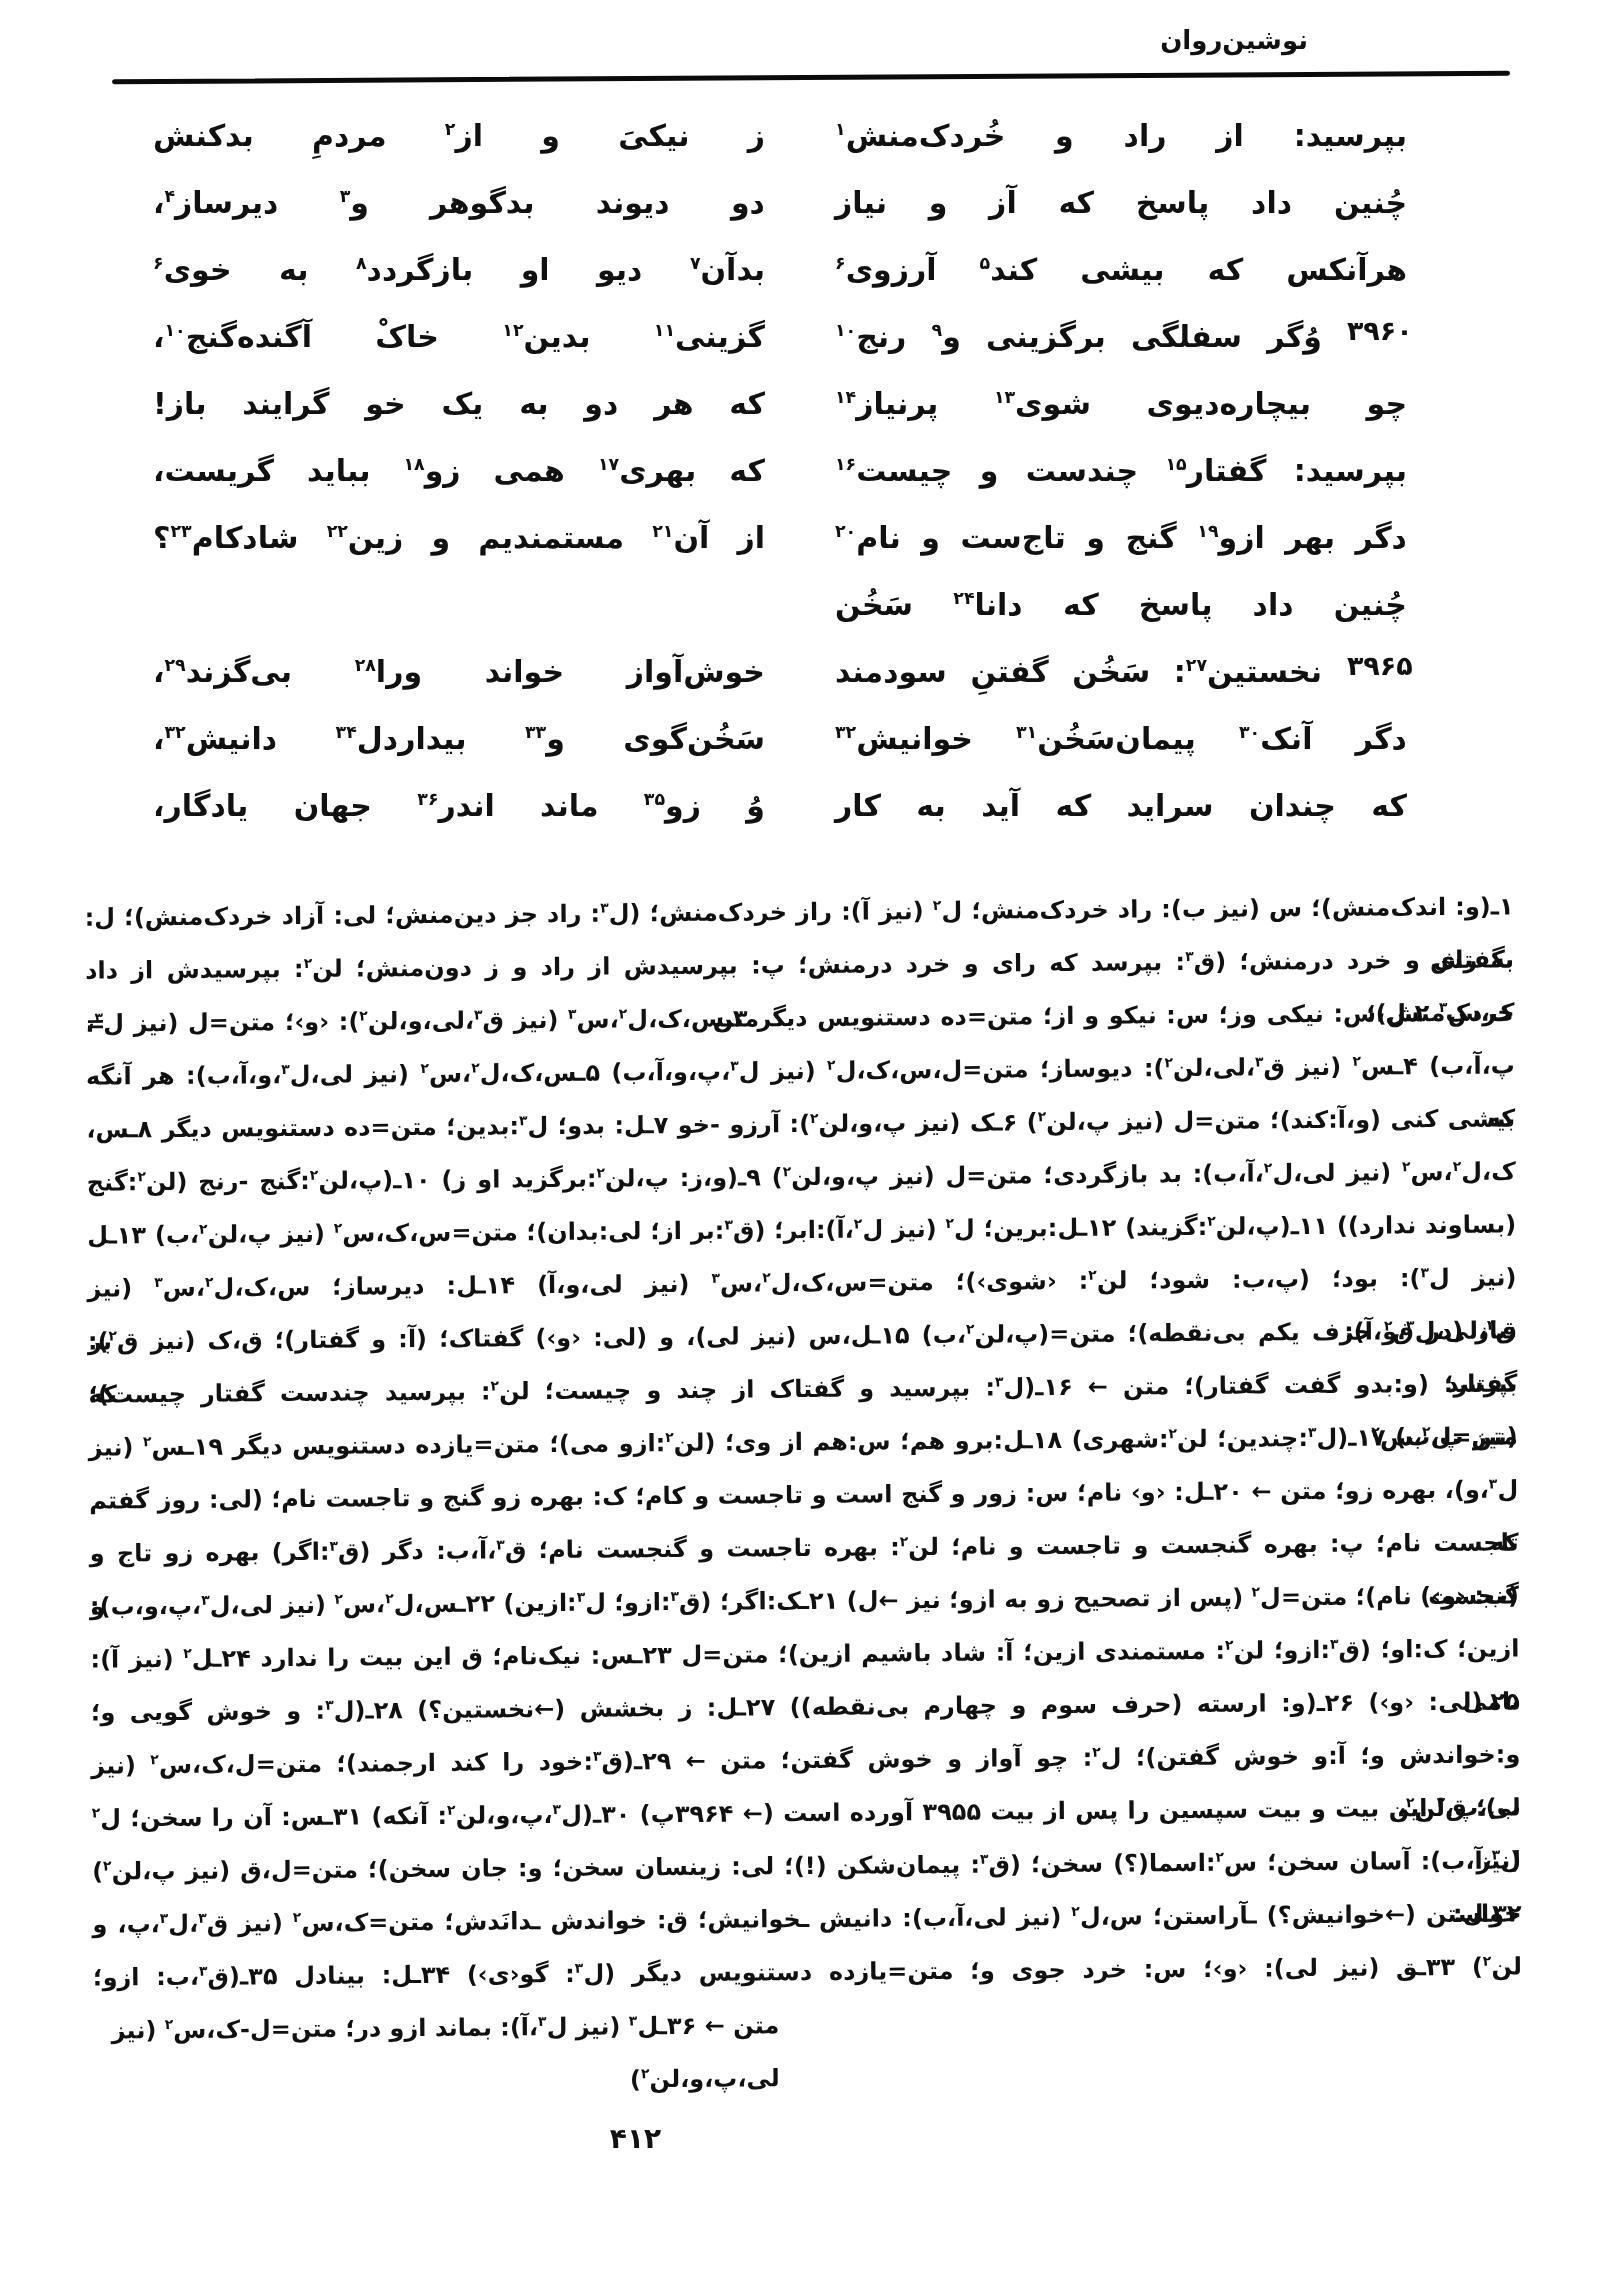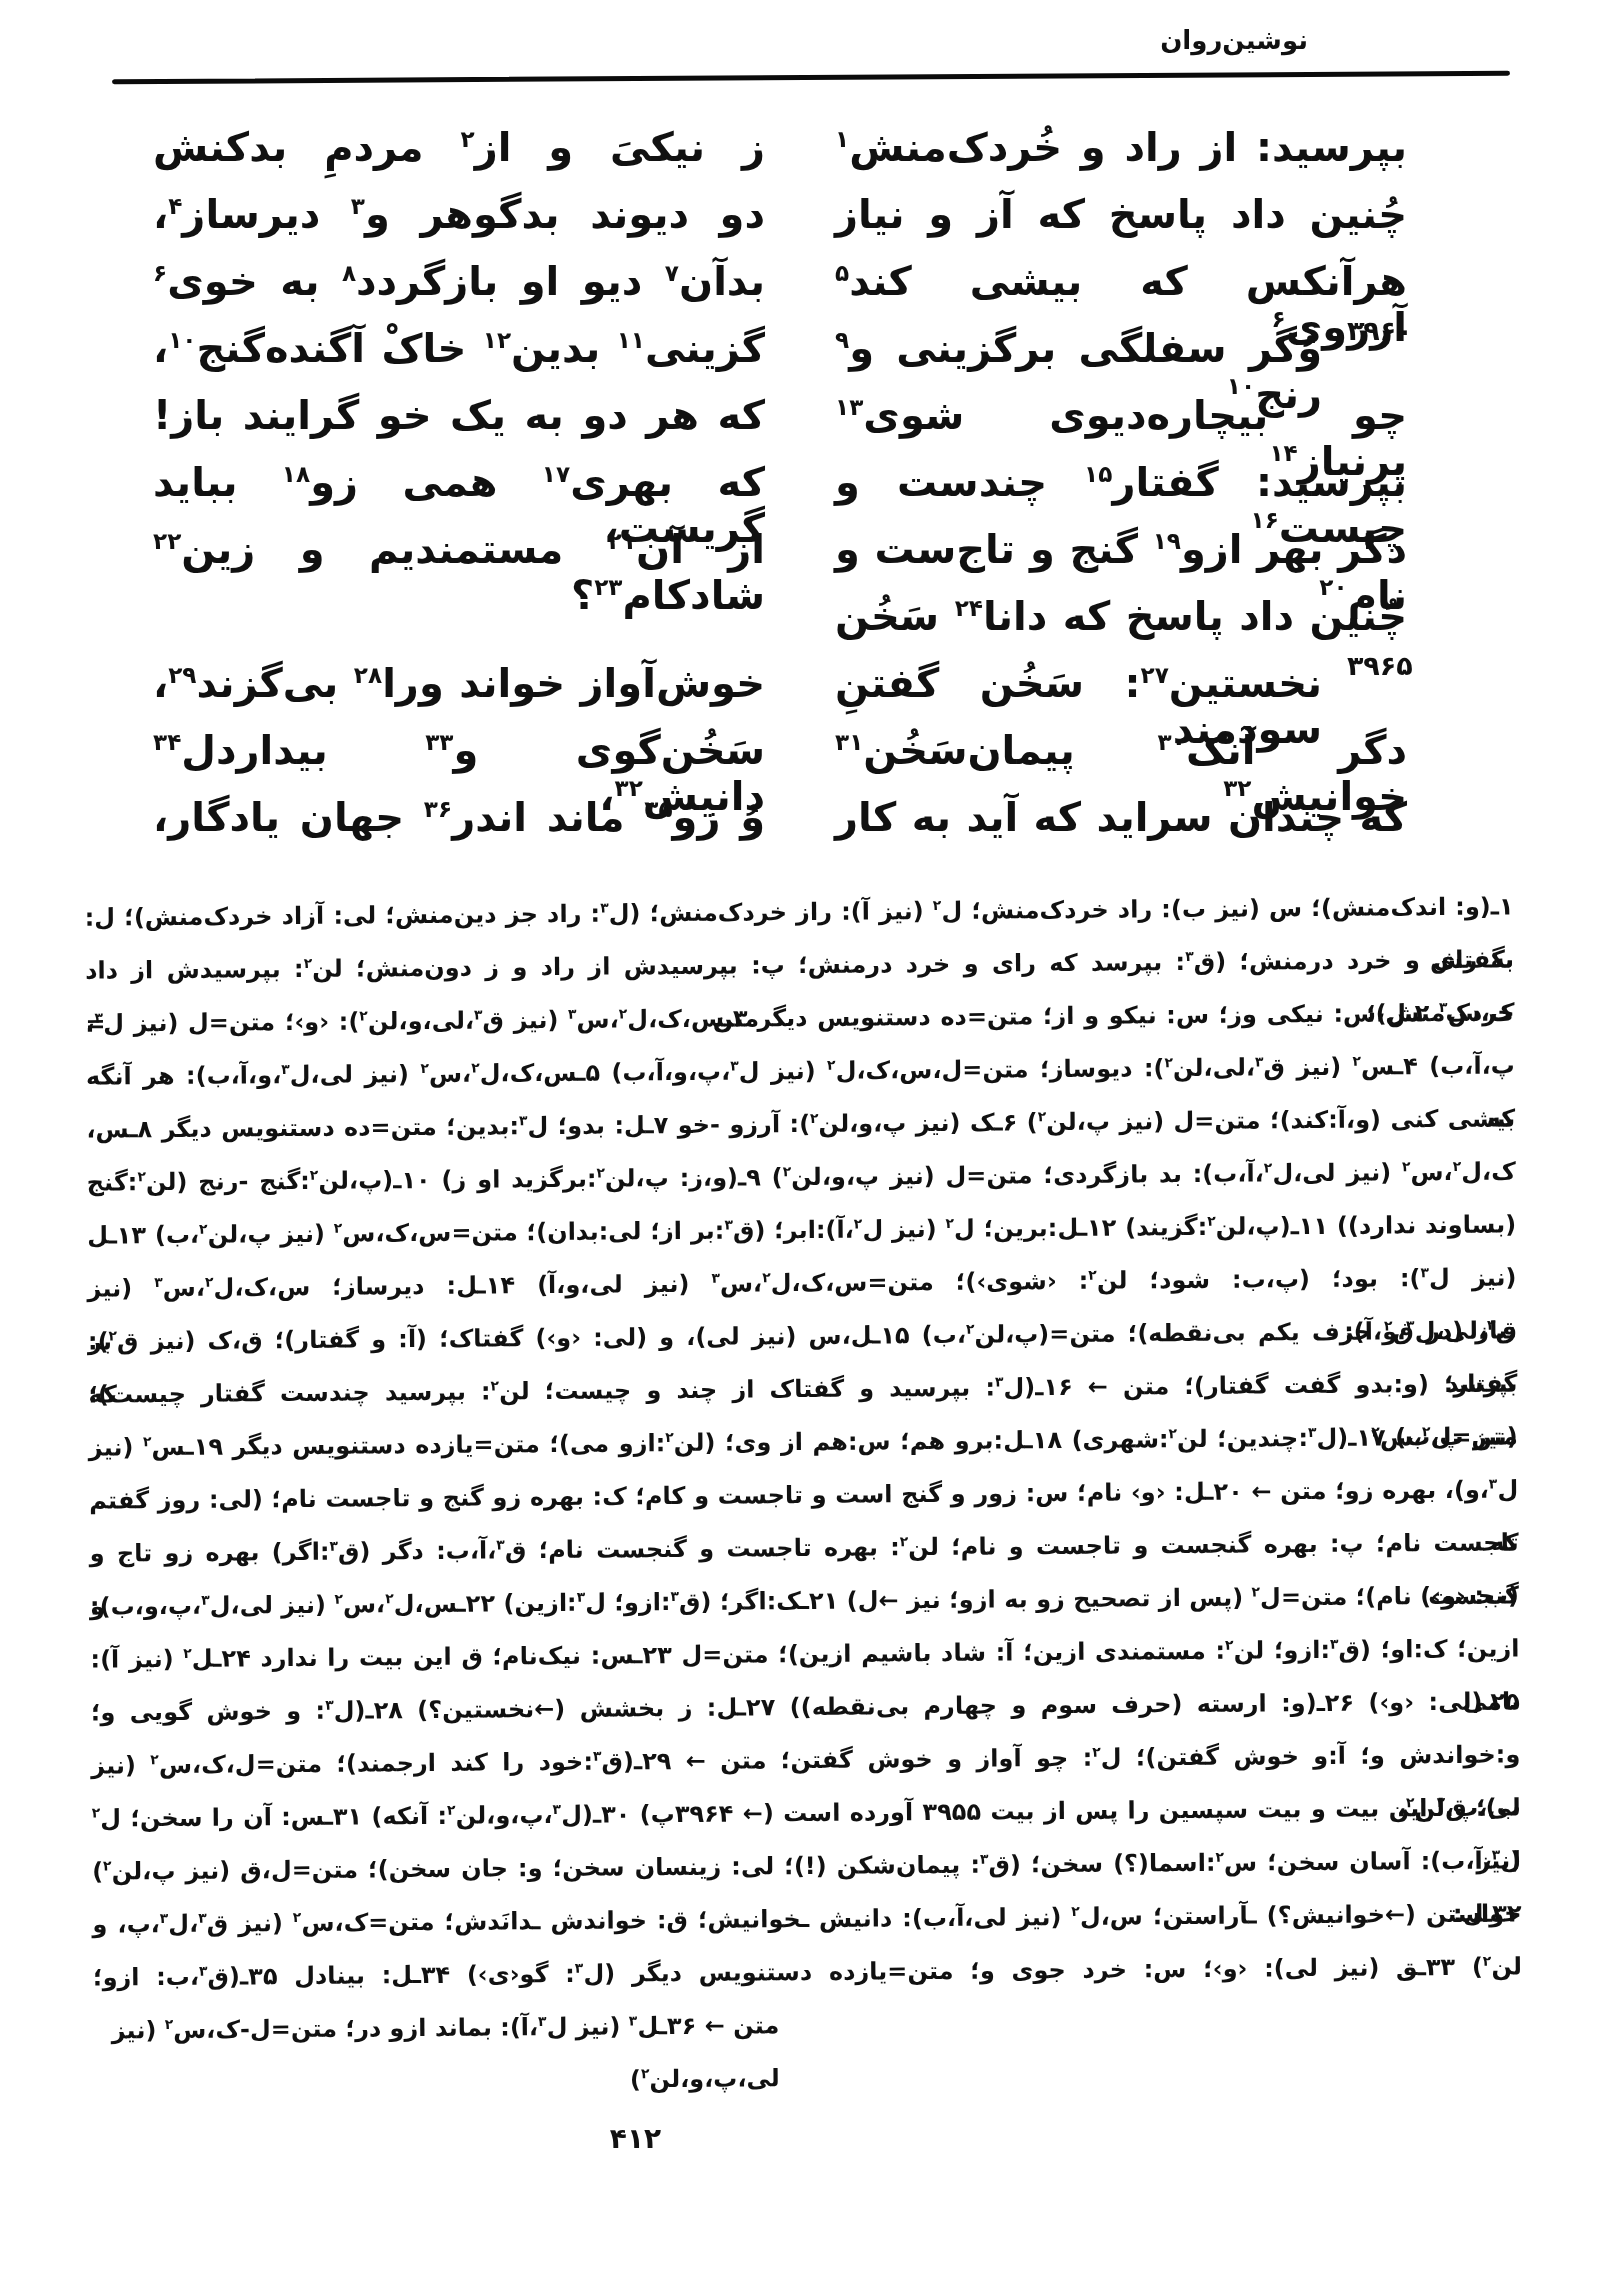--- a/index.html
+++ b/index.html
@@ -12,21 +12,21 @@
     position:absolute;top:25px;right:299px;
     font-size:26px;font-weight:bold;letter-spacing:0;
   }
   .header-rule{
     position:absolute;top:75px;left:112px;width:1398px;height:4.8px;
     background:#0b0b0b;border-radius:2.9px;transform:rotate(-0.35deg);
   }
   .poem{position:absolute;top:112px;left:153px;width:1254px;}
   .poem-row{position:relative;height:67px;}
   .hemi{
-    position:absolute;top:12px;font-size:40px;font-weight:bold;line-height:46px;
+    position:absolute;top:1px;font-size:30px;font-weight:bold;line-height:46px;
     direction:rtl;text-align:justify;text-align-last:justify;
   }
   .hemi-r{right:0;width:572px;}
   .hemi-r.numbered{width:487px;padding-right:85px;}
   .hemi-l{left:0;width:612px;}
   .verse-no{
     position:absolute;top:1.9px;right:-5.8px;font-size:27px;font-weight:bold;margin-left:36px;
   }
   sup{font-size:58%;line-height:0;vertical-align:super;font-weight:bold;}
   .footnotes{

